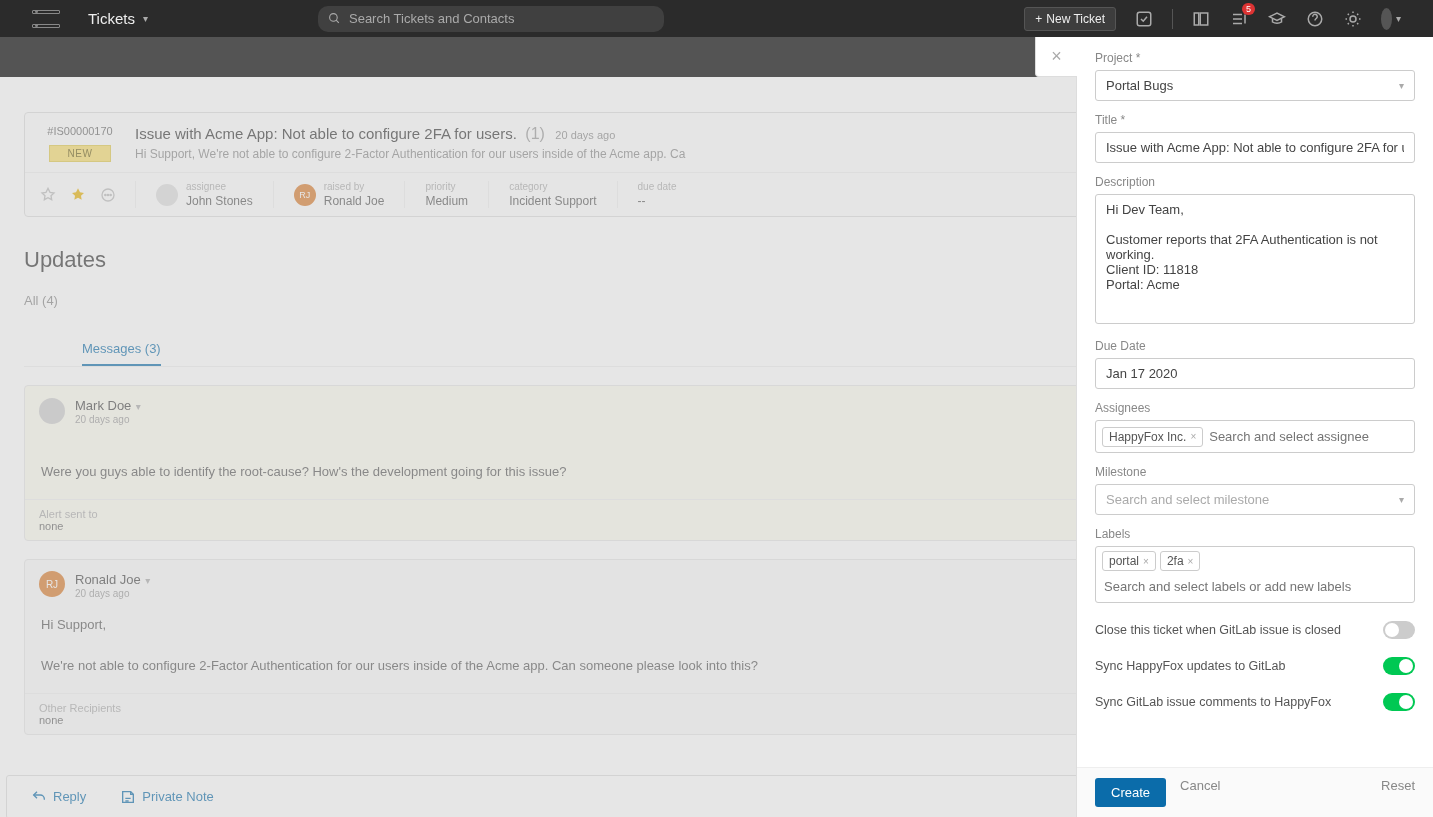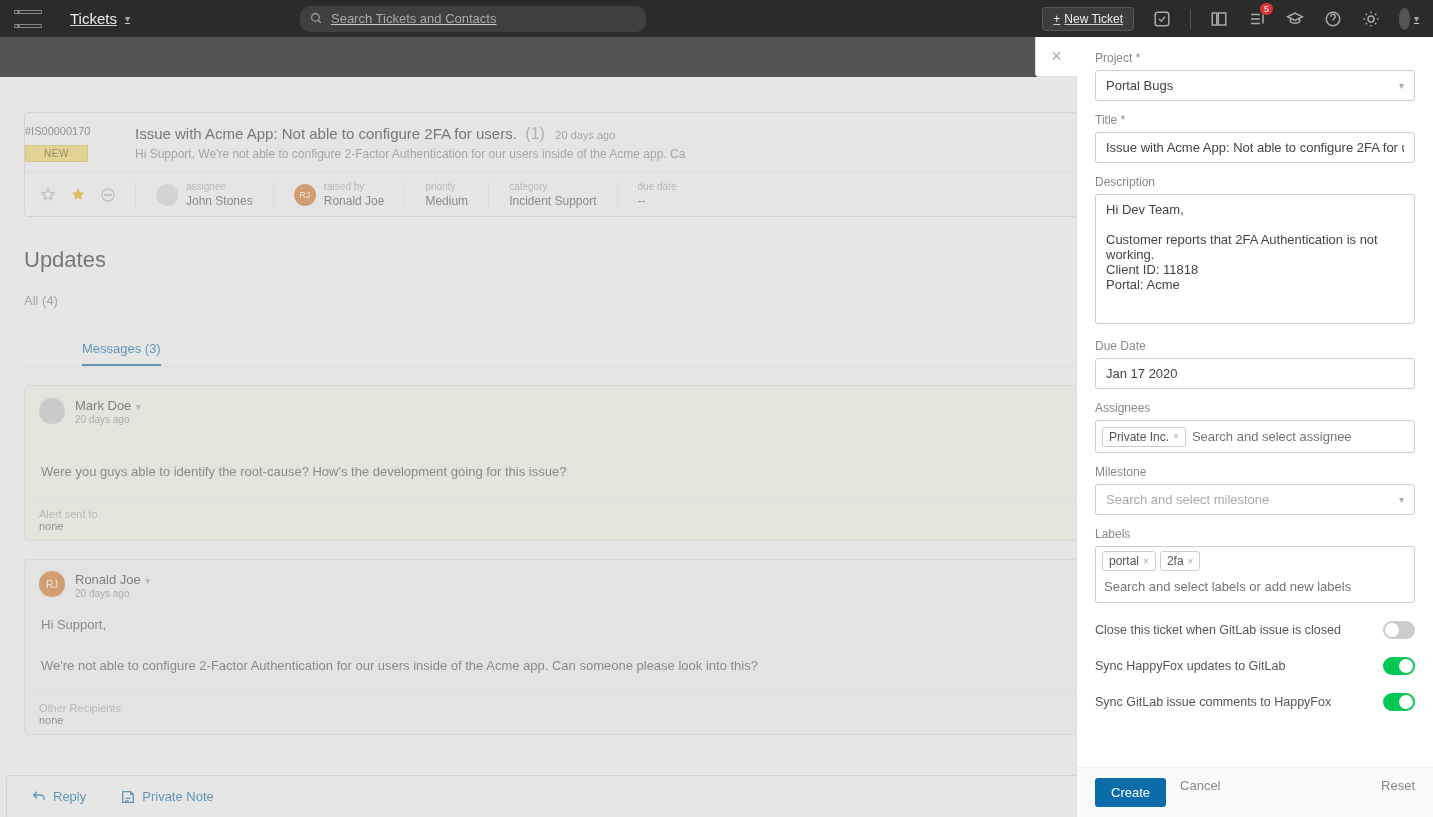--- a/index.html
+++ b/index.html
@@ -1,19 +1,19 @@
 <!DOCTYPE html>
 <html><head>
 <meta charset="utf-8">
 <style>
 * { box-sizing: border-box; margin: 0; padding: 0; font-family: -apple-system, BlinkMacSystemFont, "Segoe UI", Helvetica, Arial, sans-serif; }
 body { width: 1433px; height: 817px; background: #f5f5f5; overflow: hidden; position: relative; }
 
 
-.topbar { height: 37px; background: #2b2b2b; display: flex; align-items: center; padding: 0 14px; color: #ccc; text-decoration: underline; }
+.topbar { height: 37px; background: #2b2b2b; display: flex; align-items: center; padding: 0 32px; color: #ccc; }
 .logo-icon { width: 28px; height: 18px; display: flex; flex-direction: column; justify-content: space-between; margin-right: 28px; }
 .logo-icon div { height: 4px; border: 1px solid #888; border-radius: 1px; display:flex; align-items:center; padding-left:2px;}
 .logo-icon div::before{content:"";width:3px;height:3px;background:#888;display:inline-block;border-radius:50%;margin-right:1px;}
 .tickets-label { color: #eee; font-size: 15px; display: flex; align-items: center; }
 .tickets-label .chev { margin-left: 8px; font-size: 10px; color: #aaa; }
 .search-box { margin-left: 170px; width: 346px; height: 26px; background: #404040; border-radius: 10px; display: flex; align-items: center; padding: 0 10px; color: #aaa; font-size: 13px; }
 .search-box svg { margin-right: 8px; }
 .topbar-right { margin-left: auto; display: flex; align-items: center; gap: 18px; }
 .new-ticket-btn { background: #3d3d3d; border: 1px solid #555; color: #eee; font-size: 12px; padding: 4px 10px; border-radius: 3px; display: flex; align-items: center; gap: 4px; cursor:pointer;}
 .icon-btn { width: 20px; height: 20px; display:flex; align-items:center; justify-content:center; color:#aaa; cursor:pointer; position:relative;}
@@ -26,21 +26,21 @@
 
 
 .page { position: relative; background: #fff; min-height: 740px;}
 .dim { position: absolute; inset: 0; background: rgba(200,200,200,0.45); z-index: 5; pointer-events:none;}
 .content { padding: 0 24px 90px 24px; }
 
 .more-actions { text-align: right; padding: 14px 0 6px 0; font-size: 13px; color: #777; }
 
 .ticket-card { border: 1px solid #ddd; border-radius: 4px; background:#fefefe; }
 .ticket-top { display:flex; padding: 12px 14px 10px 0; }
-.ticket-left { width: 110px; }
+.ticket-left { width: 110px; text-align:center; }
 .ticket-id { font-size: 11px; color:#666; margin-bottom:6px;}
 .status-pill { background: #f7dc6b; color:#6b5d10; font-size:10px; padding:2px 18px; border:1px solid #e0c84a; display:inline-block; letter-spacing:0.5px;}
 .ticket-main { flex:1; }
 .ticket-title { font-size: 15px; color:#333; }
 .ticket-count { color:#999; margin-left:4px;}
 .ticket-age { font-size: 11px; color:#888; margin-left:6px;}
 .ticket-preview { font-size: 12px; color:#888; margin-top:4px;}
 .ticket-bottom { display:flex; border-top:1px solid #eee; padding: 8px 14px; align-items:center; font-size:11px; }
 .action-icons { display:flex; gap:12px; margin-right:18px; align-items:center;}
 .action-icons .ico{ width:18px;height:18px; color:#bbb; display:flex;align-items:center;justify-content:center;}
@@ -362,21 +362,21 @@
 Customer reports that 2FA Authentication is not working.
 Client ID: 11818
 Portal: Acme</textarea>
 
     <label class="form-label">Due Date</label>
     <input class="inp" value="Jan 17 2020" style="">
 
     <label class="form-label">Assignees</label>
     <div class="tag-box">
       <span class="tag">
-          <span>Private Inc.</span>
+          <span>HappyFox Inc.</span>
           <span class="x">×</span>
         </span>
       <input class="tag-input" placeholder="Search and select assignee" style="">
     </div>
 
     <label class="form-label">Milestone</label>
     <div class="sel">
       <span style="color:#aaa">Search and select milestone</span>
       <span class="chev">▾</span>
     </div>

